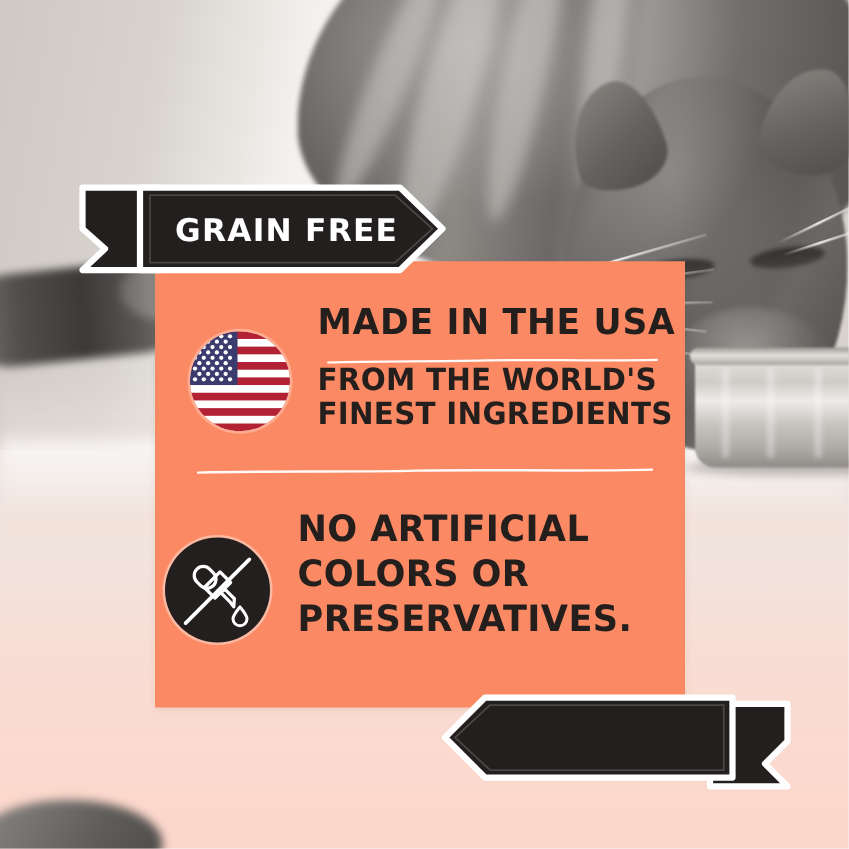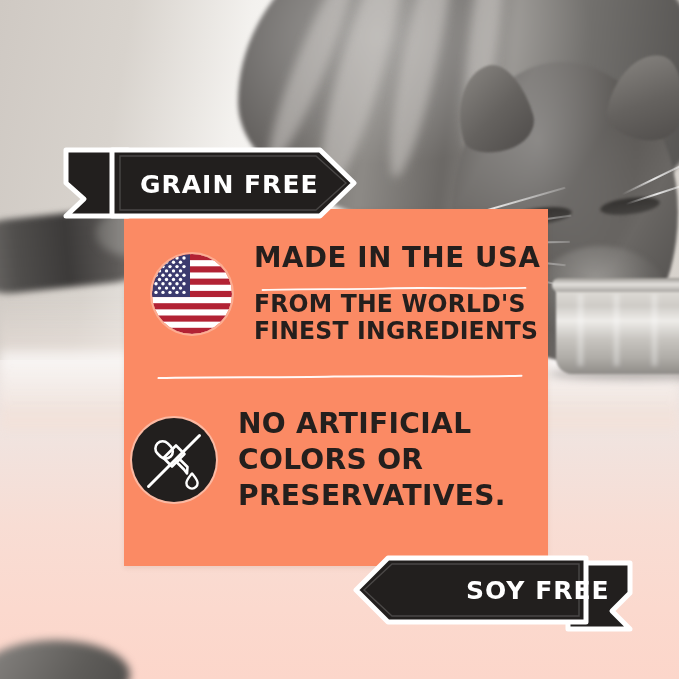--- a/index.html
+++ b/index.html
@@ -189,21 +189,21 @@
     position: absolute;
     left: 124px; top: 209px;
     width: 424px; height: 357px;
     background: #fb8a64;
     box-shadow: 0 2px 5px rgba(120,60,40,0.10);
   }
 
   .row {
     position: absolute;
     display: flex;
-    align-items: center;
+    align-items: flex-end;
   }
   .row-usa { left: 28px; top: 33px; }
   .row-noart { left: 8px; top: 197px; }
 
   
   .flag-badge {
     position: relative;
     width: 80px; height: 80px;
     border-radius: 50%;
     overflow: hidden;
@@ -473,16 +473,15 @@
 
   <div class="ribbon ribbon-soy">
     <svg width="288" height="82" viewBox="0 0 288 82" aria-hidden="true">
 
       <path d="M284 40 L284 10 L222 10 L222 76 L284 76 L266 58 Z" fill="#221f1e" stroke="#ffffff" stroke-width="5" stroke-linejoin="round" transform="translate(0,1)"></path>
 
       <path d="M240 6 L42 6 L10 38 L42 70 L240 70 Z" fill="#221f1e" stroke="#ffffff" stroke-width="5" stroke-linejoin="round"></path>
 
       <path d="M233 12 L46 12 L18 38 L46 64 L233 64 Z" fill="none" stroke="rgba(255,255,255,0.18)" stroke-width="1.4"></path>
     </svg>
-    <span class="ribbon-label">SOY FREE</span>
   </div>
 
 </div>
 
 </body></html>

